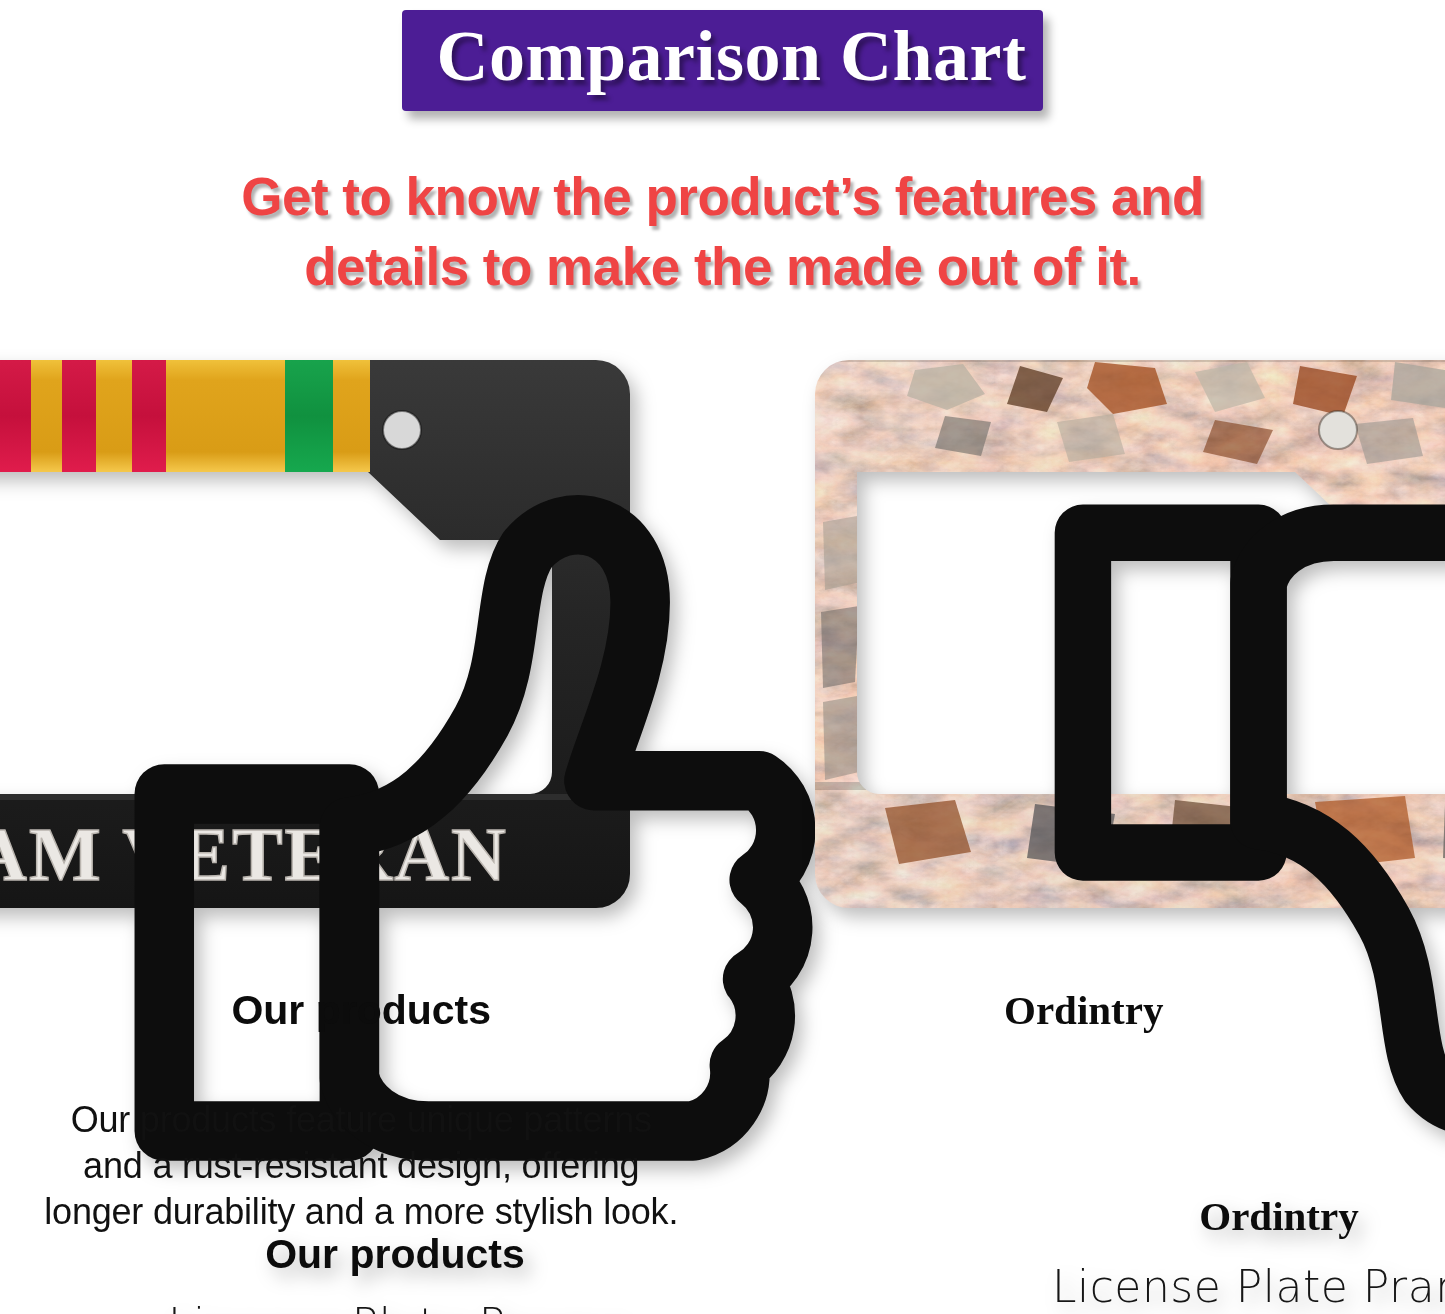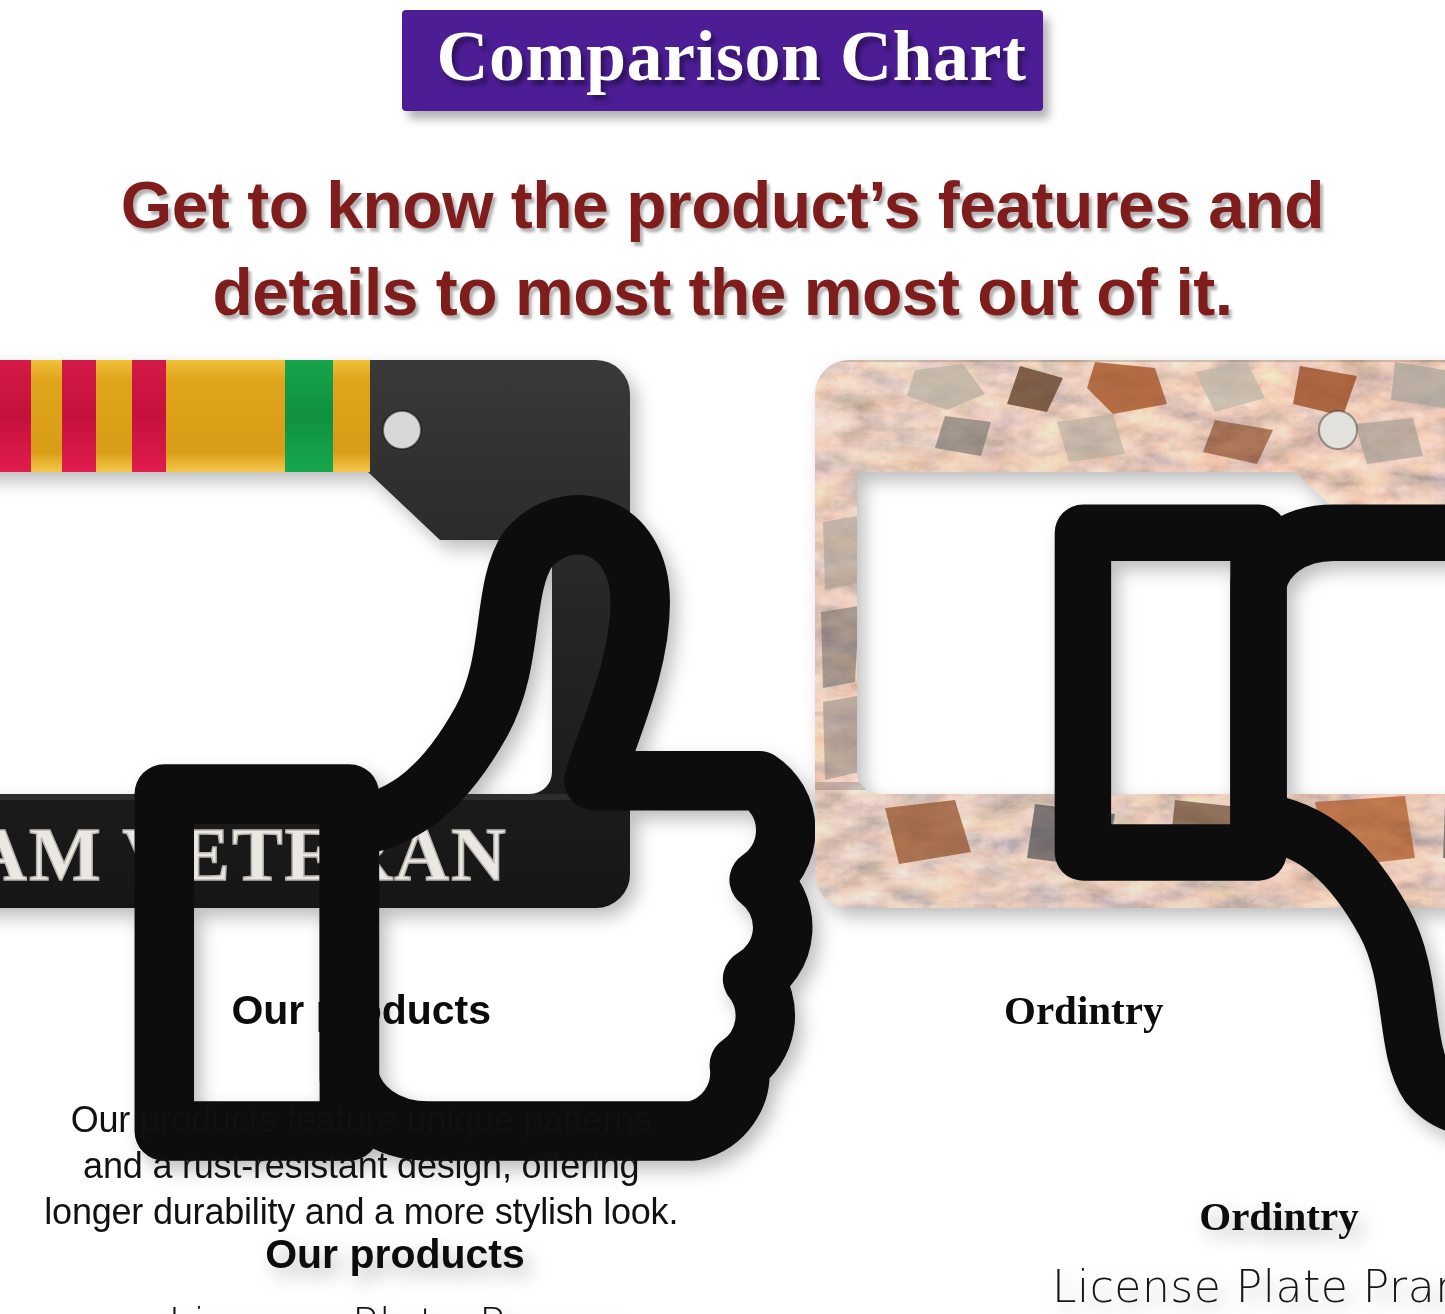--- a/index.html
+++ b/index.html
@@ -46,23 +46,23 @@
 
   
   .subhead {
     position: absolute;
     top: 162px;
     left: 0;
     width: 1445px;
     text-align: center;
     font-family: "Liberation Sans Narrow", "Liberation Sans", sans-serif;
     font-weight: bold;
-    font-size: 66px;
+    font-size: 53px;
     line-height: 1.32;
-    color: #7f1d1d;
+    color: #ef4444;
     letter-spacing: -0.5px;
     text-shadow: 3px 4px 3px rgba(0,0,0,0.30);
     padding: 0 90px;
   }
 
   
   .frames {
     position: absolute;
     top: 352px;
     left: 0;
@@ -166,21 +166,21 @@
 <body>
 
 <div class="banner-wrap">
   <div class="banner">
     <div class="banner-title">Comparison Chart</div>
   </div>
 </div>
 
 <div class="subhead">
   <div>Get to know the product’s features and</div>
-  <div>details to most the most out of it.</div>
+  <div>details to make the made out of it.</div>
 </div>
 
 <div class="frames">
 
   <div class="frame frame-left">
     <svg viewBox="0 0 780 562" xmlns="http://www.w3.org/2000/svg" aria-hidden="true">
       <defs>
         <linearGradient id="blackbar" x1="0" y1="0" x2="0" y2="1">
           <stop offset="0%" stop-color="#3a3a3a"></stop>
           <stop offset="45%" stop-color="#262626"></stop>

